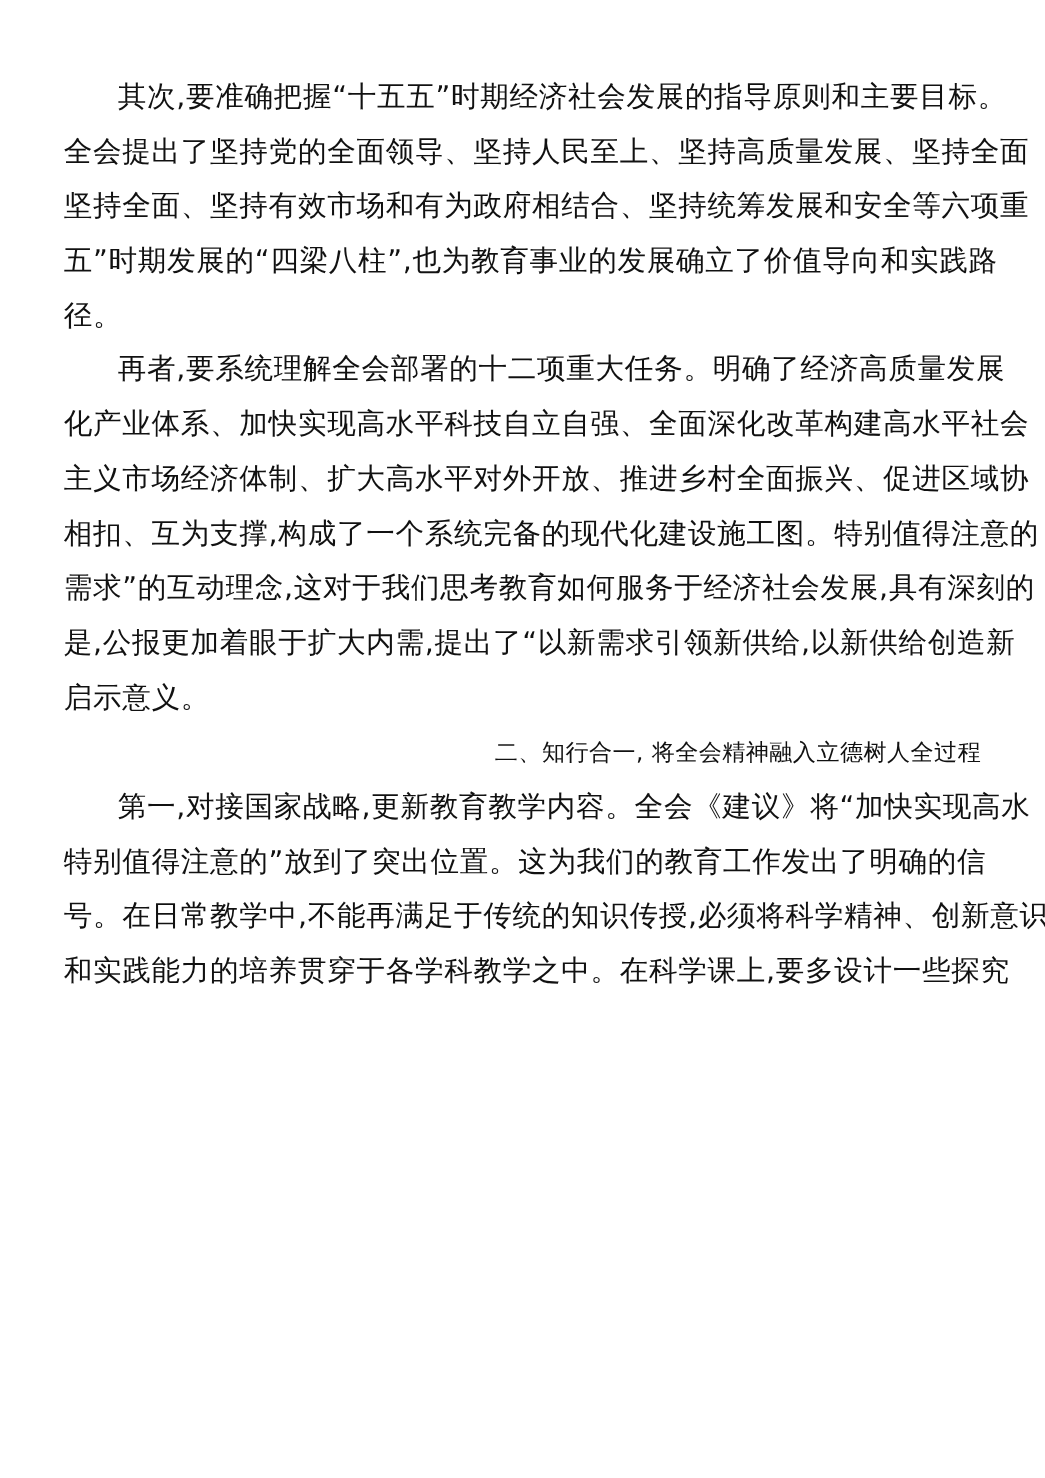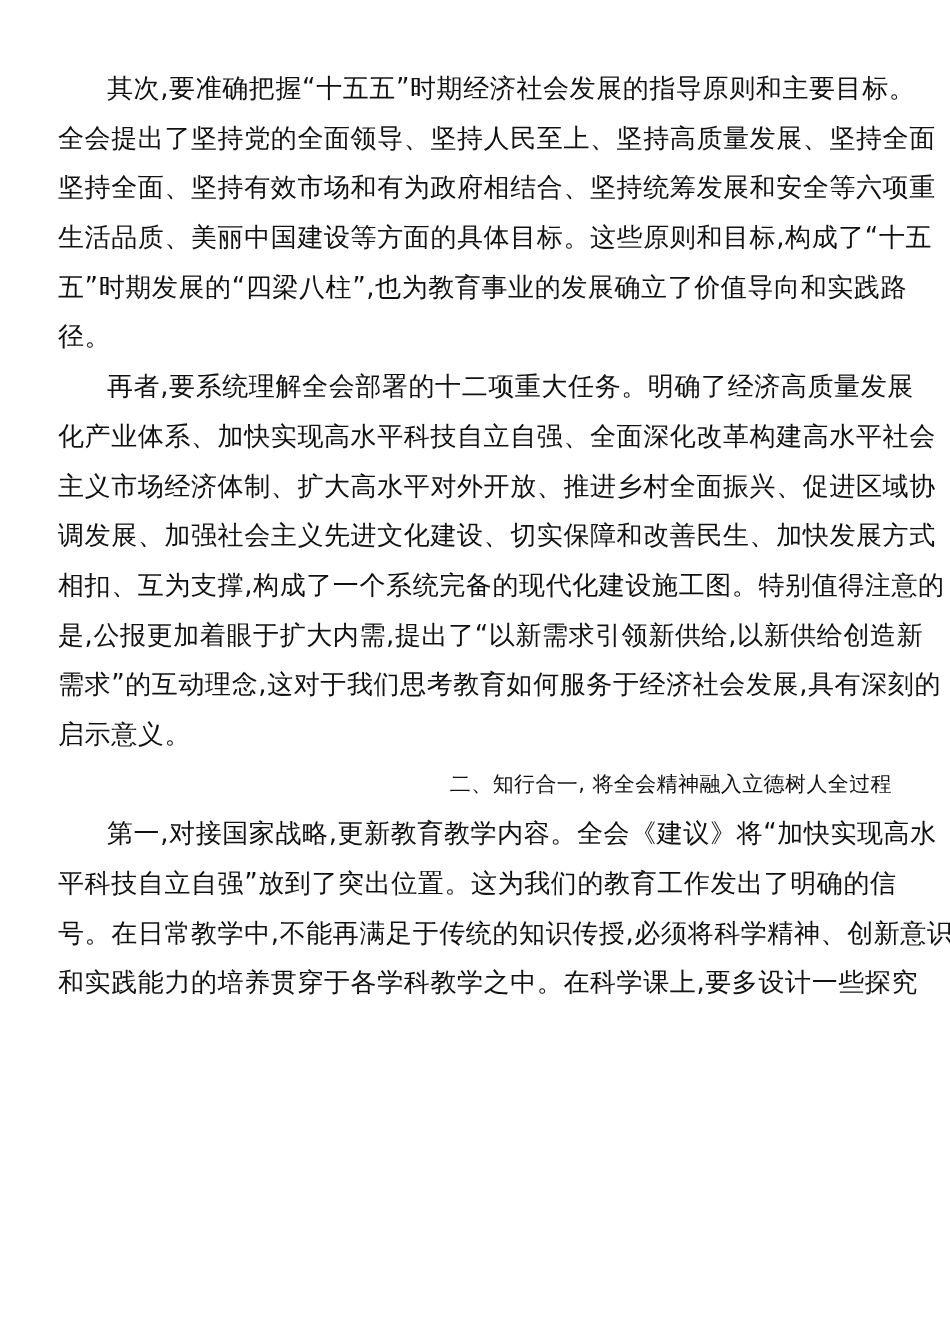--- a/index.html
+++ b/index.html
@@ -45,41 +45,39 @@
   </style>
 </head>
 <body>
 
 <div class="page">
 
   <div>
     <div class="line indent justify">其次,要准确把握“十五五”时期经济社会发展的指导原则和主要目标。</div>
     <div class="line justify">全会提出了坚持党的全面领导、坚持人民至上、坚持高质量发展、坚持全面</div>
     <div class="line justify">坚持全面、坚持有效市场和有为政府相结合、坚持统筹发展和安全等六项重</div>
-    <div class="line justify">生活品质、美丽中国建设等方面的具体目标。这些原则和目标,构成了“十五</div>
     <div class="line justify">五”时期发展的“四梁八柱”,也为教育事业的发展确立了价值导向和实践路</div>
     <div class="line">径。</div>
   </div>
 
   <div>
     <div class="line indent justify">再者,要系统理解全会部署的十二项重大任务。明确了经济高质量发展</div>
     <div class="line justify">化产业体系、加快实现高水平科技自立自强、全面深化改革构建高水平社会</div>
     <div class="line justify">主义市场经济体制、扩大高水平对外开放、推进乡村全面振兴、促进区域协</div>
-    <div class="line justify">调发展、加强社会主义先进文化建设、切实保障和改善民生、加快发展方式</div>
     <div class="line justify">相扣、互为支撑,构成了一个系统完备的现代化建设施工图。特别值得注意的</div>
+    <div class="line justify">需求”的互动理念,这对于我们思考教育如何服务于经济社会发展,具有深刻的</div>
     <div class="line justify">是,公报更加着眼于扩大内需,提出了“以新需求引领新供给,以新供给创造新</div>
-    <div class="line justify">需求”的互动理念,这对于我们思考教育如何服务于经济社会发展,具有深刻的</div>
     <div class="line">启示意义。</div>
   </div>
 
   <div>
     <div class="line heading">二、知行合一, 将全会精神融入立德树人全过程</div>
   </div>
 
 
   <div>
     <div class="line indent justify">第一,对接国家战略,更新教育教学内容。全会《建议》将“加快实现高水</div>
-    <div class="line justify">平科技自立自强”放到了突出位置。这为我们的教育工作发出了明确的信</div>
+    <div class="line justify">特别值得注意的”放到了突出位置。这为我们的教育工作发出了明确的信</div>
     <div class="line justify">号。在日常教学中,不能再满足于传统的知识传授,必须将科学精神、创新意识</div>
     <div class="line justify">和实践能力的培养贯穿于各学科教学之中。在科学课上,要多设计一些探究</div>
   </div>
 
 </div>
 
 </body></html>

